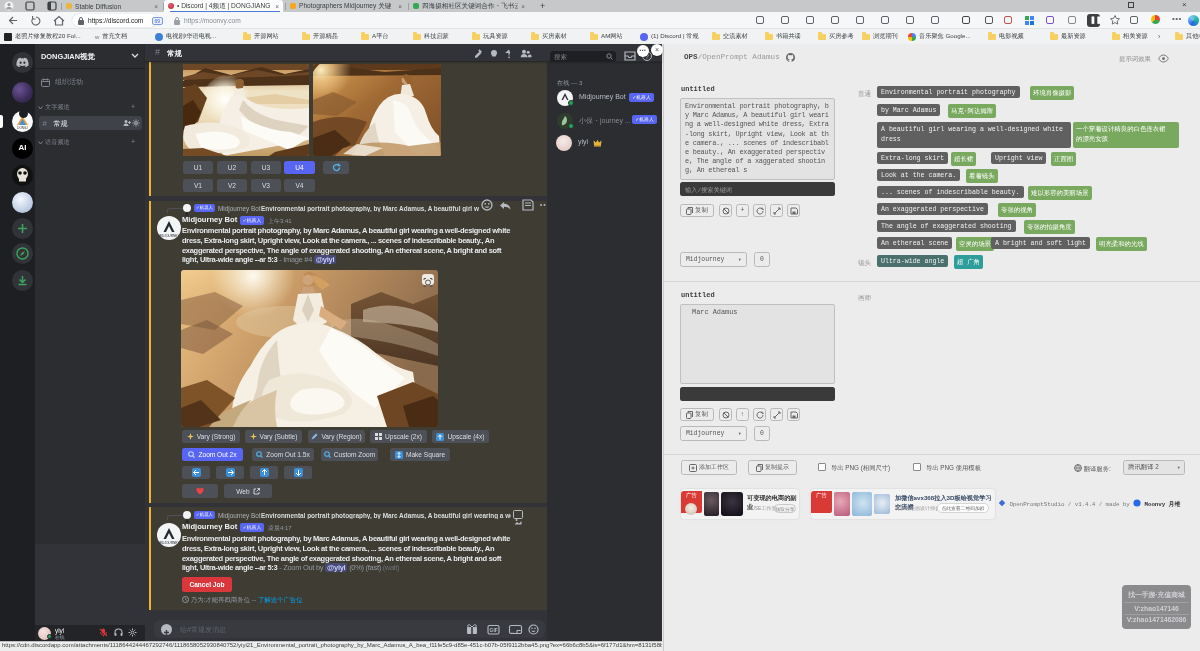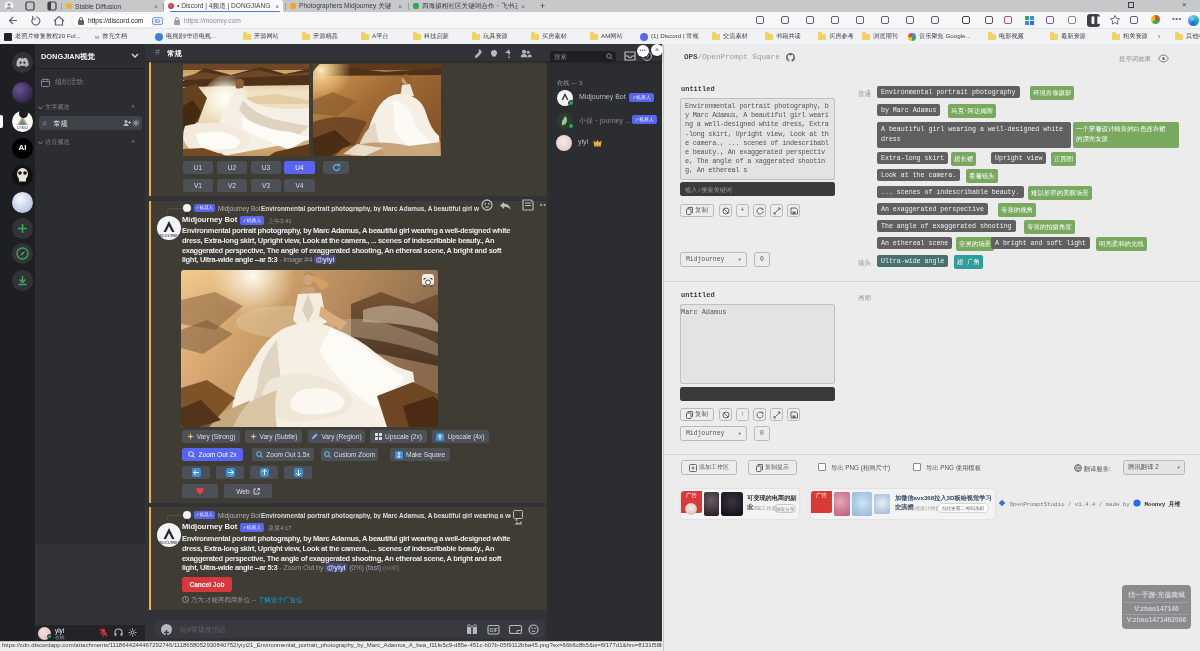--- a/index.html
+++ b/index.html
@@ -636,21 +636,21 @@
     <svg class="abs" style="left:46px;top:77px" width="9" height="8" viewBox="0 0 9 8">
           <path d="M1 6L0.5 1.5 3 3.5 4.5 0.8 6 3.5 8.5 1.5 8 6z" fill="#e8b33c"></path>
           <rect x="1" y="6.2" width="7" height="1.3" fill="#e8b33c"></rect>
         </svg>
   </div>
 </div>
 
 <div class="abs" style="left:0;top:641px;width:662px;height:10px;background:#eceded;border-top:1px solid #bdbfc1;font-size:6px;color:#3a3a3a;white-space:nowrap;overflow:hidden;padding-left:2px;">https://cdn.discordapp.com/attachments/1118644244467292746/1118658052930840752/yiyi21_Environmental_portrait_photography_by_Marc_Adamus_A_bea_f11fe5c9-d85e-451c-b07b-05f9112bba45.png?ex=66b6c8b5&amp;is=6f177d1&amp;hm=8131f58b6d1e=8131368e45</div>
 
 <div class="abs" id="ops">
-  <div class="abs" style="left:20px;top:9px;font-size:7.6px;color:#4a4a4a;font-weight:bold;">OPS<span style="color:#9a9a9a;font-weight:normal;">/OpenPrompt Square</span></div>
+  <div class="abs" style="left:20px;top:9px;font-size:7.6px;color:#4a4a4a;font-weight:bold;">OPS<span style="color:#9a9a9a;font-weight:normal;">/OpenPrompt Adamus</span></div>
   <svg class="abs" style="left:122px;top:9px" width="9" height="9" viewBox="0 0 16 16">
         <path fill="#666" d="M8 0C3.58 0 0 3.58 0 8c0 3.54 2.29 6.53 5.47 7.59.4.07.55-.17.55-.38 0-.19-.01-.82-.01-1.49-2.01.37-2.53-.49-2.69-.94-.09-.23-.48-.94-.82-1.13-.28-.15-.68-.52-.01-.53.63-.01 1.08.58 1.23.82.72 1.21 1.87.87 2.33.66.07-.52.28-.87.51-1.07-1.78-.2-3.64-.89-3.64-3.95 0-.87.31-1.59.82-2.15-.08-.2-.36-1.02.08-2.12 0 0 .67-.21 2.2.82.64-.18 1.32-.27 2-.27s1.36.09 2 .27c1.53-1.04 2.2-.82 2.2-.82.44 1.1.16 1.92.08 2.12.51.56.82 1.27.82 2.15 0 3.07-1.87 3.75-3.65 3.95.29.25.54.73.54 1.48 0 1.07-.01 1.93-.01 2.2 0 .21.15.46.55.38A8.01 8.01 0 0 0 16 8c0-4.42-3.58-8-8-8z"></path>
       </svg>
   <div class="abs" style="left:455px;top:11px;font-size:6.4px;color:#8a8a8a;font-family:'Liberation Sans',sans-serif;">提示词效果</div>
   <svg class="abs" style="left:494px;top:9px" width="11" height="11" viewBox="0 0 11 11">
         <path d="M5.5 2C3 2 1.3 4 0.8 5.5 1.3 7 3 9 5.5 9s4.2-2 4.7-3.5C9.7 4 8 2 5.5 2z" fill="none" stroke="#777" stroke-width="1"></path>
         <circle cx="5.5" cy="5.5" r="1.5" fill="#777"></circle>
       </svg>
 
   <div class="abs" style="left:17px;top:41px;font-size:7px;color:#3d3d3d;font-weight:bold;">untitled</div>
@@ -714,21 +714,21 @@
   <div class="chip" style="left:327px;top:193px;">A bright and soft light</div>
       <div class="gtag" style="left:432px;top:193px;">明亮柔和的光线</div>
   <div class="olabel" style="left:194px;top:215px;">镜头</div>
   <div class="chip" style="left:213px;top:211px;background:#49706d;">Ultra-wide angle</div>
       <div class="gtag" style="left:290px;top:211px;background:#2f9e9b;">超 广角</div>
 
   <div class="abs" style="left:0;top:237px;width:537px;height:1px;background:#d7d7d7;"></div>
 
   <div class="abs" style="left:17px;top:247px;font-size:7px;color:#3d3d3d;font-weight:bold;">untitled</div>
   <div class="abs" style="left:16px;top:260px;width:155px;height:80px;background:#e3e3e3;border:1px solid #c0c0c0;border-radius:2px;">
-    <div style="margin:3px 0;font-size:6.9px;color:#555;">Marc Adamus</div>
+    <div style="margin:3px 11px;font-size:6.9px;color:#555;">Marc Adamus</div>
   </div>
   <div class="abs" style="left:16px;top:343px;width:155px;height:14px;background:#3a3a3a;border-radius:2.5px;"></div>
   <div class="obtn" style="left:16px;top:364px;width:34px;height:13px;"><svg width="7" height="8" viewBox="0 0 7 8">
           <rect x="0.5" y="2" width="4.5" height="5.5" rx="0.8" fill="none" stroke="#666"></rect>
           <path d="M2 2V0.5h4.5V6" fill="none" stroke="#666"></path>
         </svg>复制</div>
   <div class="obtn" style="left:55px;top:364px;width:13px;height:13px;">
         <svg width="8" height="8" viewBox="0 0 8 8">
           <circle cx="4" cy="4" r="3" fill="none" stroke="#666"></circle>
           <path d="M1.8 1.8l4.4 4.4" stroke="#666"></path>

